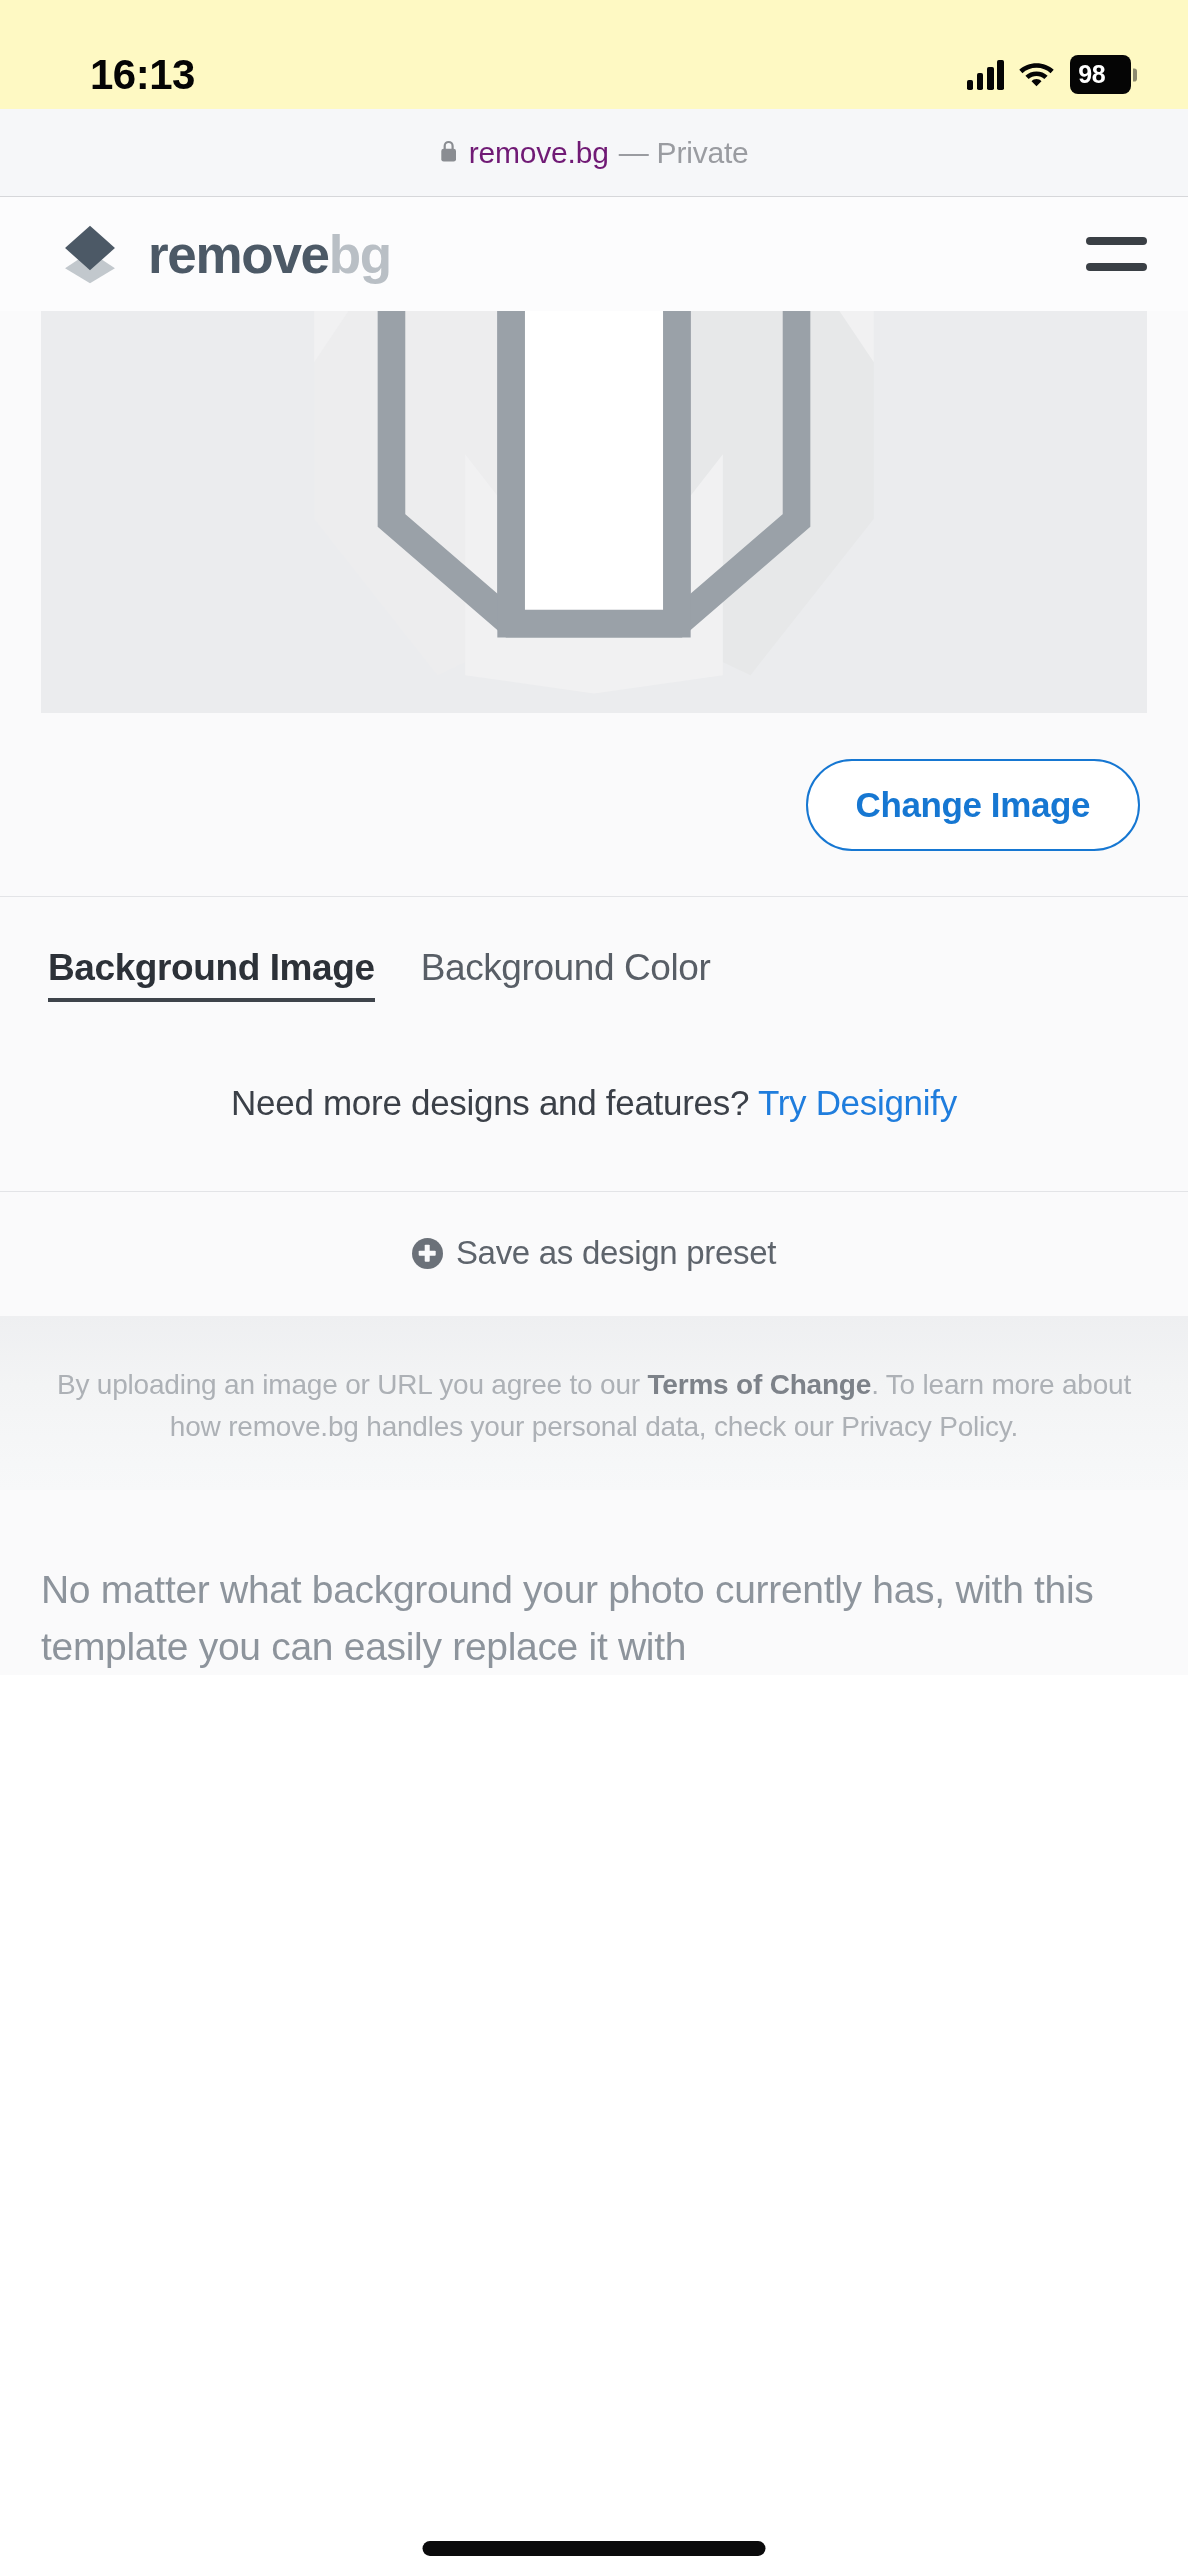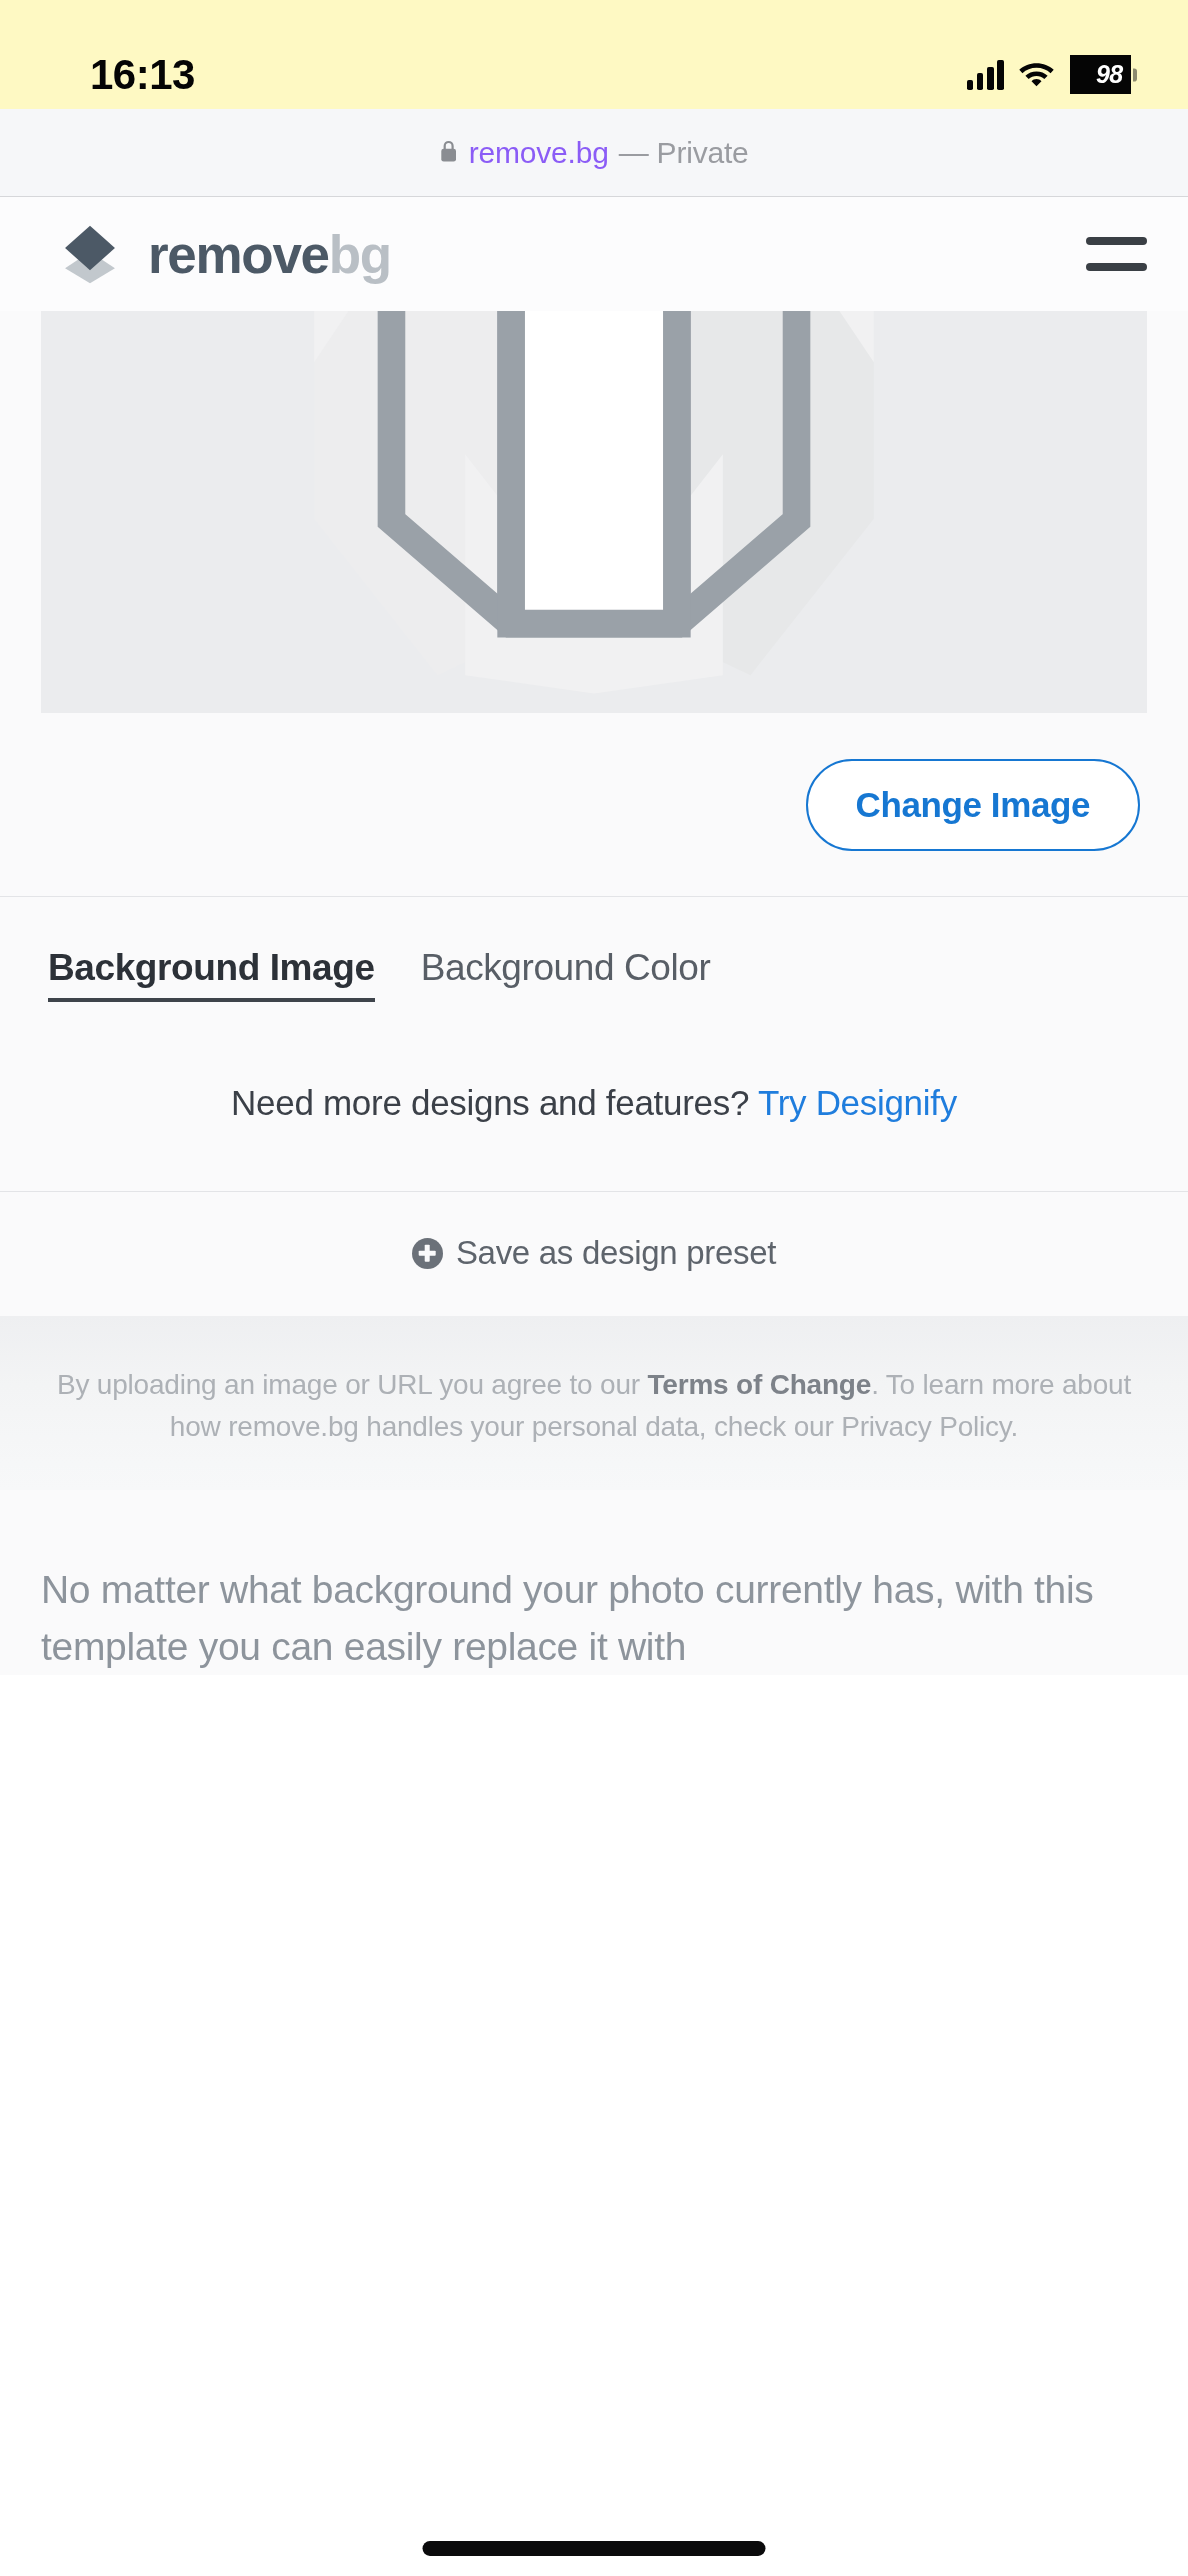--- a/index.html
+++ b/index.html
@@ -25,41 +25,41 @@
     padding-bottom:1.8px;
   }
   .signal-bars{ display:flex; align-items:flex-end; gap:3.7px; height:29.5px; }
   .signal-bars i{ display:block; width:6.4px; background:#050505; border-radius:1.8px; }
   .signal-bars i:nth-child(1){ height:10px; }
   .signal-bars i:nth-child(2){ height:16.6px; }
   .signal-bars i:nth-child(3){ height:23px; }
   .signal-bars i:nth-child(4){ height:29.5px; }
   .wifi-icon{ width:37px; height:28px; }
   .battery{
-    background:#050505; color:#ffffff; border-radius:0;
+    background:#050505; color:#ffffff; border-radius:8px;
     font-size:25px; font-weight:700; line-height:1;
-    padding:6.4px 8.3px 7.4px 8.3px; min-width:61px; text-align:right;
-    letter-spacing:-0.5px; position:relative;font-style:italic;
+    padding:6.4px 8.3px 7.4px 8.3px; min-width:61px; text-align:left;
+    letter-spacing:-0.5px; position:relative;
   }
   .battery::after{
     content:""; position:absolute; right:-6.4px; top:50%;
     transform:translateY(-50%);
     width:4.6px; height:13px; background:#050505;
     border-radius:0 2.8px 2.8px 0; opacity:.45;
   }
 
   
   .tab-strip{
     height:88px; background:#f6f7f9;
     display:flex; align-items:center; justify-content:center;
     border-bottom:0.9px solid #d6d7da;
   }
   .tab-strip-inner{ display:flex; align-items:center; gap:10px; }
   .lock-icon{ width:19.3px; height:24px; }
-  .tab-domain{ font-size:30px; color:#8b5cf6; letter-spacing:-0.2px; }
+  .tab-domain{ font-size:30px; color:#701a75; letter-spacing:-0.2px; }
   .tab-private{ font-size:30px; color:#9a9ca1; letter-spacing:-0.2px; }
 
   
   .site-header{
     height:114px; background:#fcfcfd;
     display:flex; align-items:center;
     padding:0 41px 0 52px;
     box-shadow:0 0.9px 0 rgba(0,0,0,0.03);
   }
   .brand{ display:flex; align-items:center; gap:20px; }

